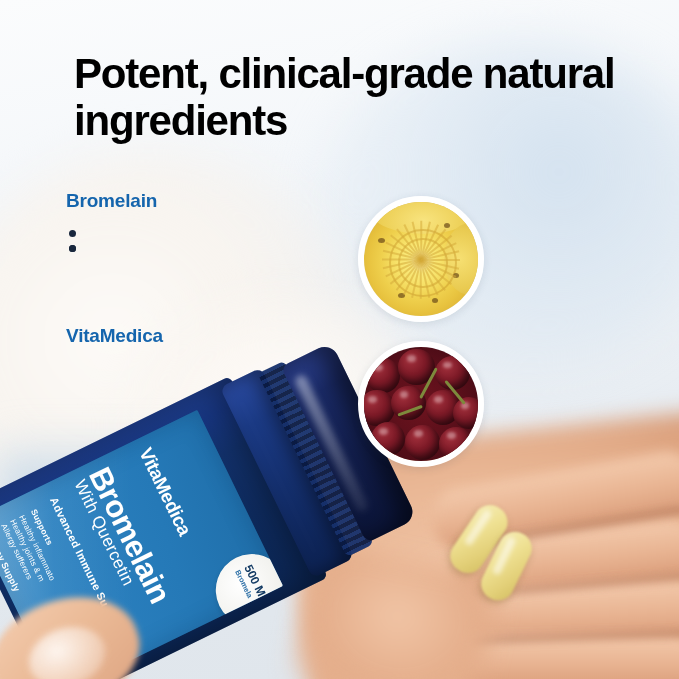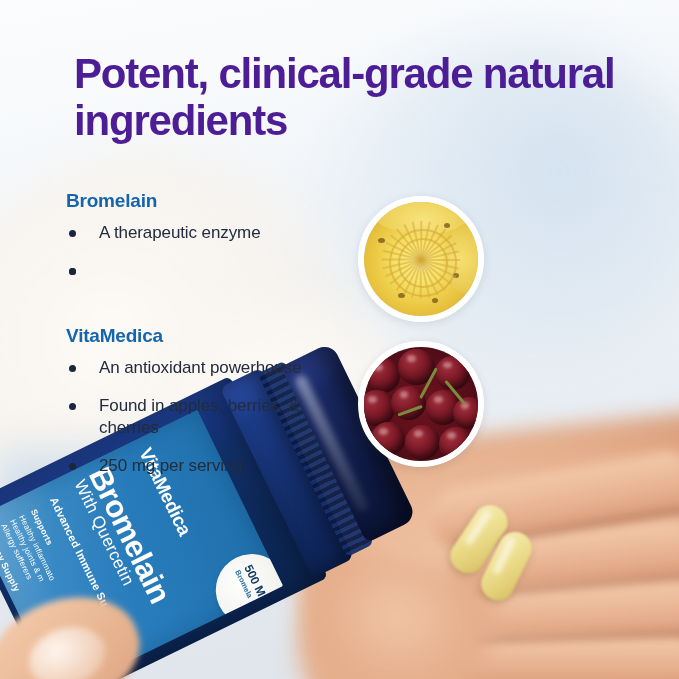--- a/index.html
+++ b/index.html
@@ -379,21 +379,21 @@
     border-radius: 2px;
     transform-origin: 50% 0;
   }
 
   
   #headline {
     position: absolute;
     left: 74px;
     top: 50px;
     width: 560px;
-    color: #4c1d95;
+    color: #000000;
     font-size: 42px;
     font-weight: 700;
     line-height: 1.12;
     letter-spacing: -1.2px;
   }
   .section-title {
     position: absolute;
     left: 66px;
     color: #1565ad;
     font-size: 19px;
@@ -483,31 +483,26 @@
     </div>
   </div>
 
   <div class="finger-tip-left"></div>
   <div class="nail"></div>
 
   <div id="headline">Potent, clinical-grade natural ingredients</div>
 
   <div class="section-title" id="bromelain-title">Bromelain</div>
   <ul class="bullet-list" id="bromelain-list">
-    <li class="bullet-item"><span class="bullet-dot"></span><span>A therapeutic enzyme</span></li>
+    <li class="bullet-item"><span class="bullet-dot"></span></li>
     <li class="bullet-item"><span class="bullet-dot"></span></li>
     <li class="bullet-item"><span class="bullet-dot"></span></li>
   </ul>
 
   <div class="section-title" id="quercetin-title">VitaMedica</div>
-  <ul class="bullet-list" id="quercetin-list">
-    <li class="bullet-item"><span class="bullet-dot"></span><span>An antioxidant powerhouse</span></li>
-    <li class="bullet-item" style="width:215px"><span class="bullet-dot"></span><span>Found in apples, berries, &amp; cherries</span></li>
-    <li class="bullet-item"><span class="bullet-dot"></span><span>250 mg per serving</span></li>
-  </ul>
 
   <div class="food-circle" id="pineapple-circle">
     <div class="pine-inner">
       <div class="pine-slice-top"></div>
       <div class="pine-slice-right"></div>
       <div class="pine-ring pr1"></div>
       <div class="pine-ring pr2"></div>
       <div class="pine-core"></div>
       <div class="pine-dark" style="left:12%;top:32%;width:7px;height:5px"></div>
       <div class="pine-dark" style="left:70%;top:18%;width:6px;height:5px"></div>

